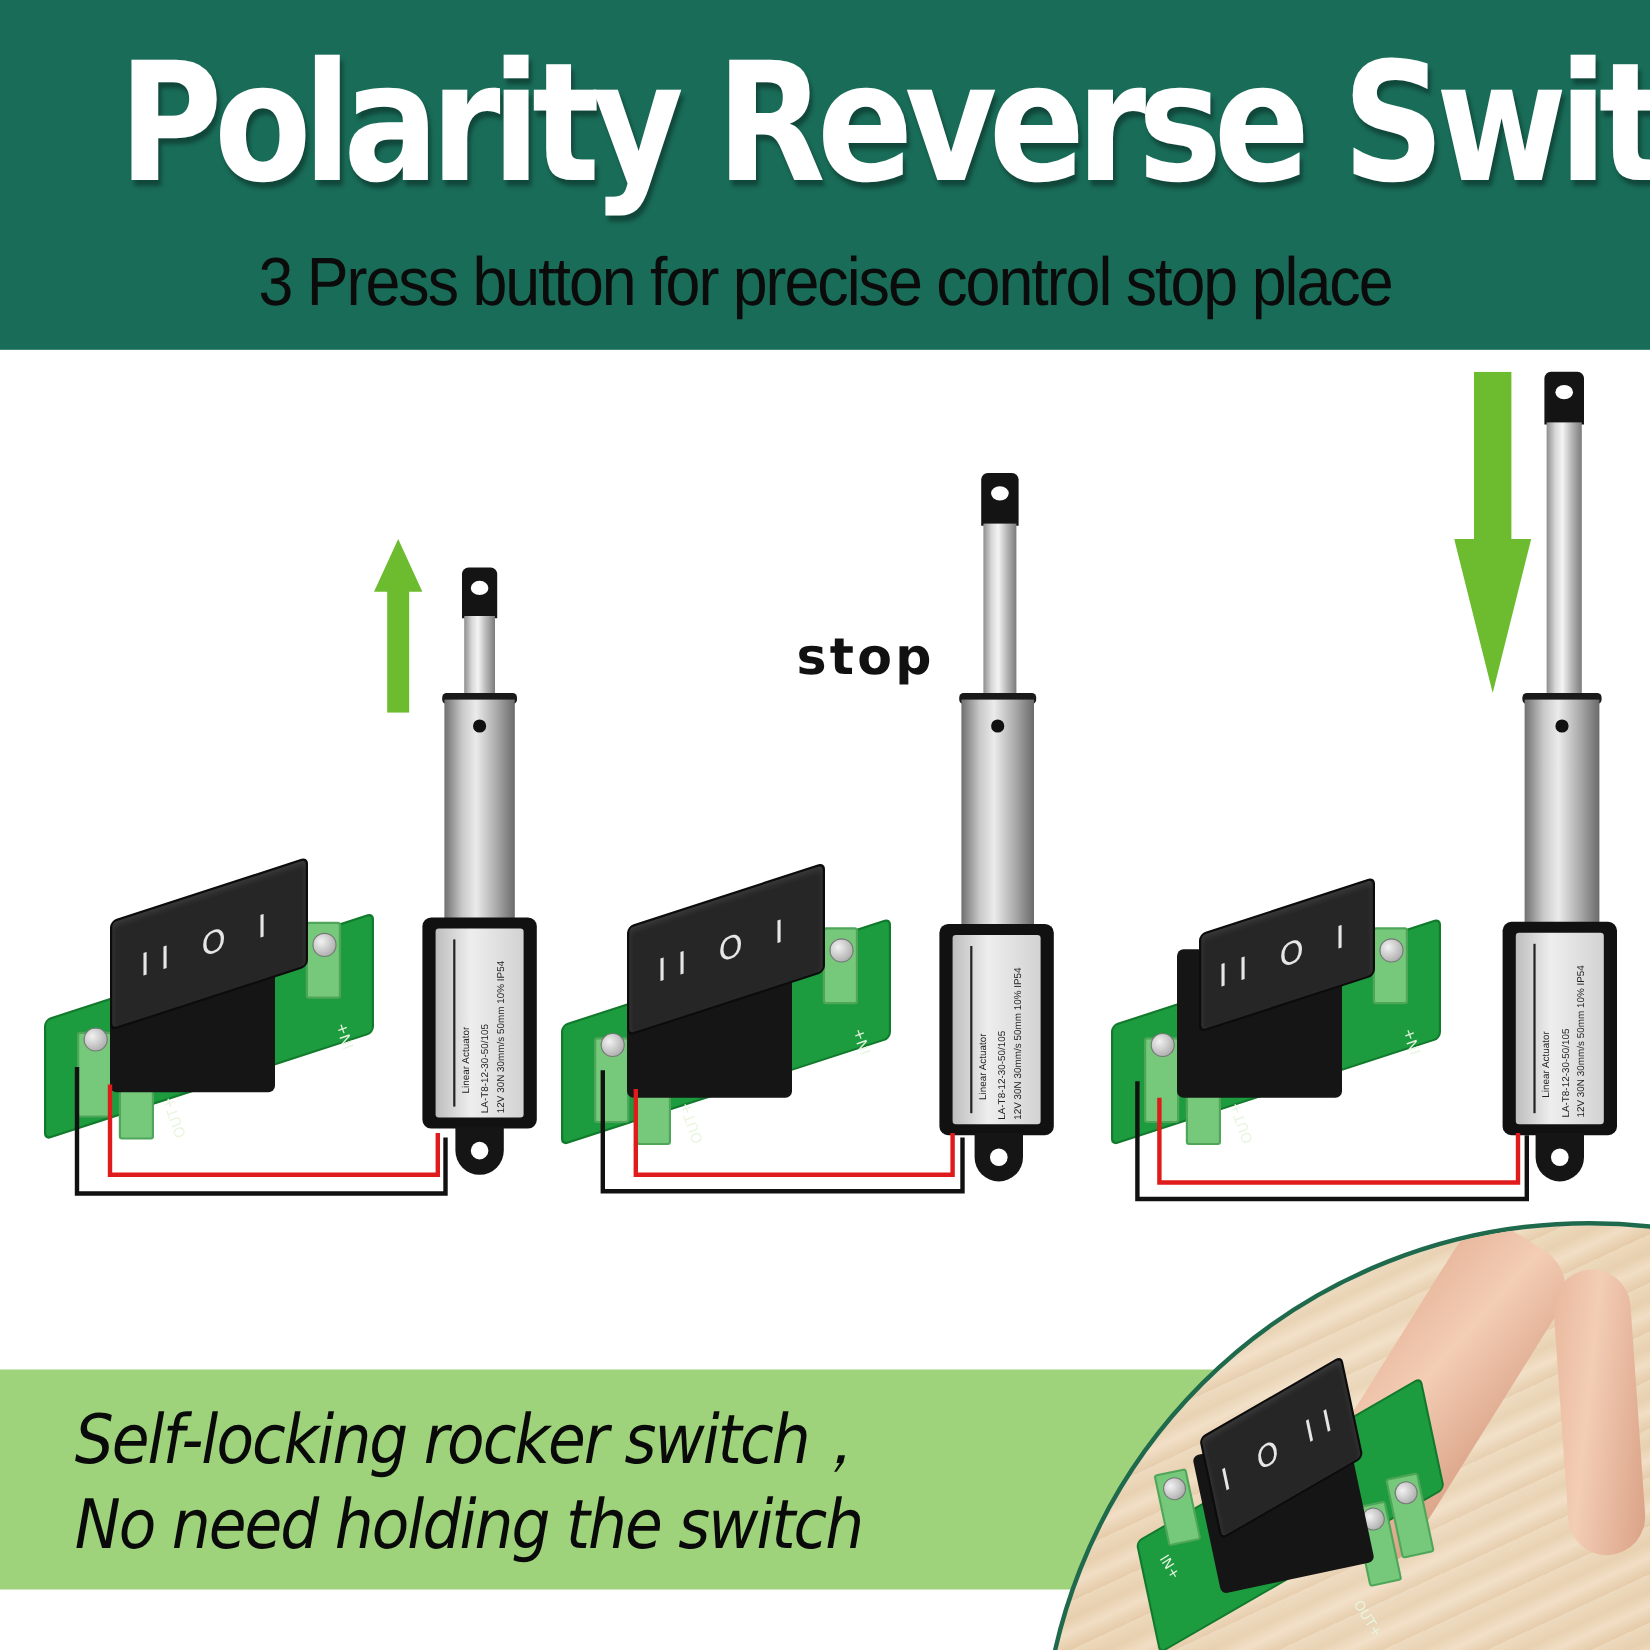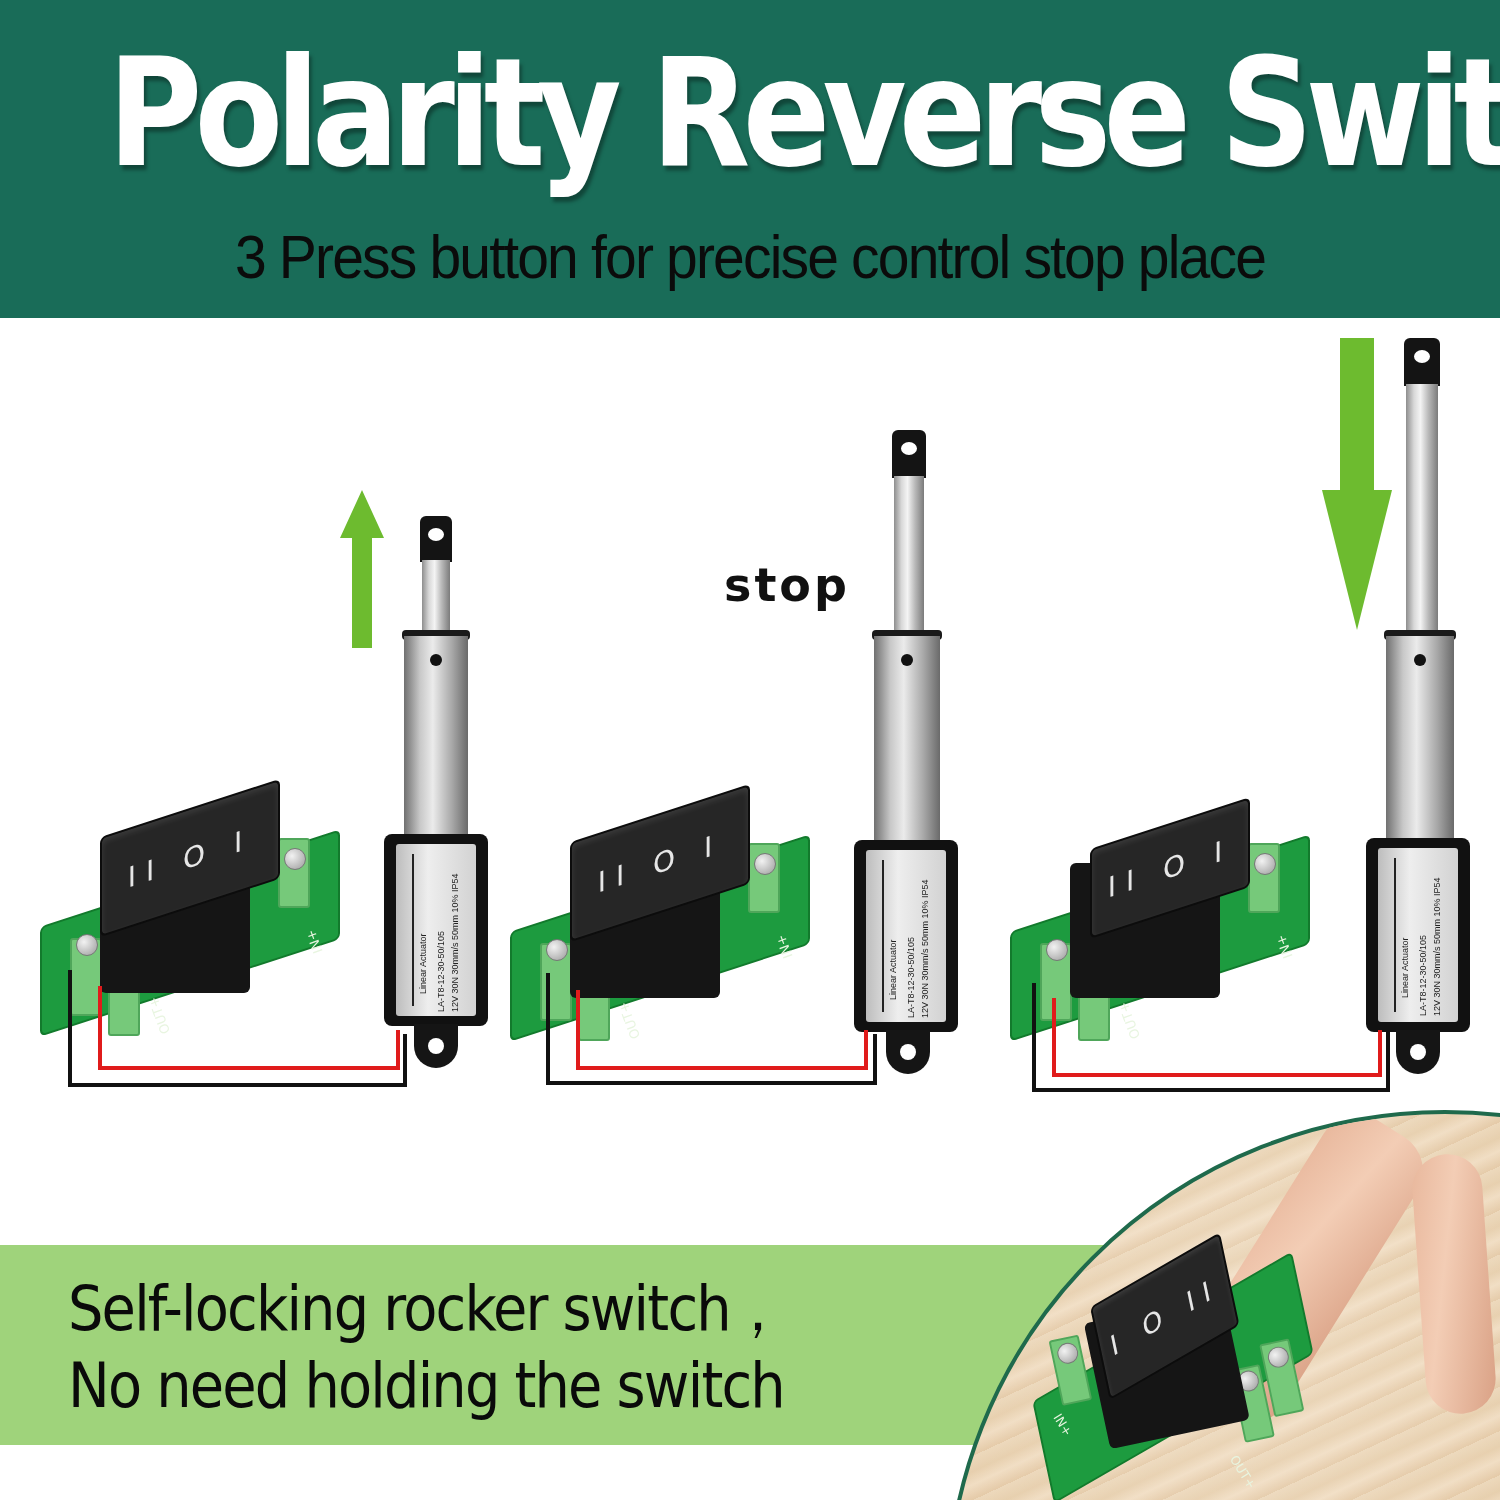--- a/index.html
+++ b/index.html
@@ -22,21 +22,21 @@
     position: absolute; left: 0; top: 222px; width: 1500px; text-align: center;
     font-family: "Liberation Sans", sans-serif; font-size: 62px; color: #0b0b0b;
     letter-spacing: -2px; white-space: nowrap; line-height: 70px;
     transform: scaleX(0.92); transform-origin: 750px 0;
   }
 
   .scene { position: absolute; left: 0; top: 318px; width: 1500px; height: 940px; }
 
   .arrow { position: absolute; }
   .stop-label {
-    position: absolute; left: 724px; top: 240px; font-family: "DejaVu Sans", sans-serif;
+    position: absolute; left: 724px; top: 252px; font-family: "DejaVu Sans", sans-serif;
     font-weight: bold; font-size: 46px; color: #111; letter-spacing: 3px;
   }
 
   
   .actuator { position: absolute; }
   .rod-cap { position: absolute; background: #141414; border-radius: 6px 6px 0 0; }
   .rod-cap .hole { position: absolute; width: 16px; height: 13px; border-radius: 50%; background: #fff; left: 50%; top: 12px; transform: translateX(-50%); }
   .rod { position: absolute; background: linear-gradient(90deg,#8e8e8e 0%,#d8d8d8 25%,#f4f4f4 45%,#b9b9b9 70%,#7b7b7b 100%); }
   .tube-ring { position: absolute; background: #1a1a1a; border-radius: 4px; }
   .tube { position: absolute; background: linear-gradient(90deg,#707070 0%,#c8c8c8 25%,#ebebeb 45%,#a8a8a8 75%,#6a6a6a 100%); }
@@ -78,21 +78,21 @@
   .rocker-marks {
     position: absolute; left: 50%; top: 50%; transform: translate(-50%,-50%);
     color: #e6e6e6; font-size: 28px; font-family: "DejaVu Sans", sans-serif; letter-spacing: 10px; white-space: nowrap;
   }
   .board-text { position: absolute; font-size: 13px; color: #e8f5e0; font-family: "DejaVu Sans", sans-serif; }
 
   .wire { position: absolute; }
 
   
   .banner {
-    position: absolute; left: 0; top: 1245px; width: 1118px; height: 200px; background: #9fd37b;
+    position: absolute; left: 0; top: 1245px; width: 1118px; height: 200px; background: #9fd37b; font-style: italic;
   }
   .banner-line {
     position: absolute; left: 68px; font-family: "DejaVu Sans", sans-serif; font-size: 62px;
     color: #0a0a0a; letter-spacing: -2px; white-space: nowrap;
     transform: scaleX(0.9); transform-origin: 0 0;
   }
   .photo-circle {
     position: absolute; left: 945px; top: 1110px; width: 1000px; height: 1000px; border-radius: 50%;
     border: 4px solid #1f6a4c; overflow: hidden;
     background:

